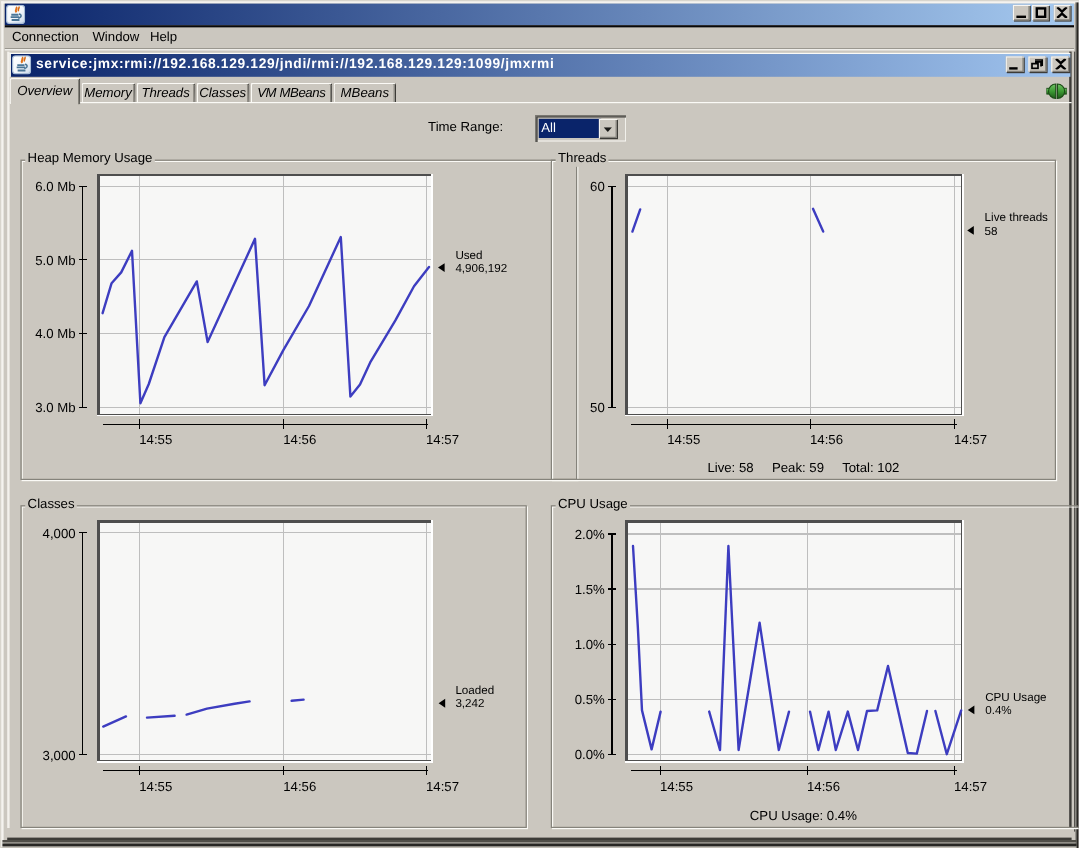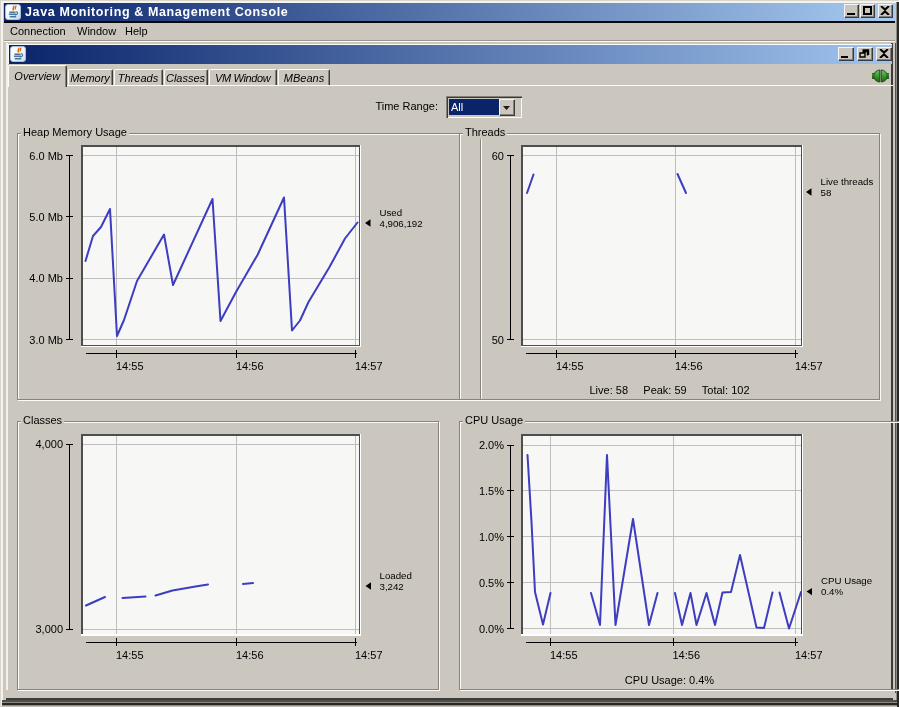--- a/index.html
+++ b/index.html
@@ -45,21 +45,20 @@
 
   <div class="abs" style="left:4px;top:3px;width:891px;height:18px;background:linear-gradient(90deg,#0a246a,#a6caf0);"></div>
   <div class="abs" style="left:5px;top:4px;width:16px;height:16px;"><svg width="16" height="16" viewBox="0 0 16 16">
       <rect x="0.5" y="0.5" width="15" height="15" rx="2.5" fill="url(#jbg)" stroke="#a8bdd6"></rect>
       <path d="M8.3,1.9 C10.2,3.1 6.7,4.3 8.7,6.3" stroke="#e07018" stroke-width="1.7" fill="none"></path>
       <path d="M10.6,1.4 C12,2.7 9.2,3.6 10.5,5.3" stroke="#d96a10" stroke-width="1.3" fill="none"></path>
       <path d="M4.4,8.3 L10.4,8.3 M3.9,10.2 L11,10.2" stroke="#4a7596" stroke-width="1.5" fill="none"></path>
       <path d="M10.8,7.6 c2.4,0.4 2.6,2.8 -0.6,3.6" stroke="#4a7596" stroke-width="1.2" fill="none"></path>
       <path d="M4.7,12.7 L11.2,12.7" stroke="#4a7596" stroke-width="1.6" fill="none"></path>
     </svg></div>
-  <div class="abs" style="left:25px;top:4px;height:16px;line-height:16px;color:#fff;font-weight:bold;font-size:12.5px;letter-spacing:.62px;">Java Monitoring &amp; Management Console</div>
 
   <div class="btn" style="left:844px;top:4px;width:14px;height:13px;">
       <div class="abs" style="left:3px;top:9px;width:8px;height:2px;background:#000;"></div>
     </div>
   <div class="btn" style="left:860px;top:4px;width:14px;height:13px;">
       <div class="abs" style="left:3px;top:2px;width:5px;height:4.5px;border:2px solid #000;"></div>
     </div>
   <div class="btn" style="left:878px;top:4px;width:14px;height:13px;">
     <svg class="abs" style="left:2px;top:2px;" width="10" height="9" viewBox="0 0 10 9">
         <path d="M1,0 L5,3.6 L9,0 M1,9 L5,5.4 L9,9" stroke="#000" stroke-width="2" fill="none"></path>
@@ -81,54 +80,55 @@
 
   <div class="abs" style="left:8px;top:43.5px;width:883px;height:19px;background:linear-gradient(90deg,#0a246a,#a0c4ee);border-top:1px solid #fbfaf6;border-left:1px solid #fbfaf6;"></div>
   <div class="abs" style="left:10px;top:46px;width:16px;height:16px;"><svg width="16" height="16" viewBox="0 0 16 16">
       <rect x="0.5" y="0.5" width="15" height="15" rx="2.5" fill="url(#jbg)" stroke="#a8bdd6"></rect>
       <path d="M8.3,1.9 C10.2,3.1 6.7,4.3 8.7,6.3" stroke="#e07018" stroke-width="1.7" fill="none"></path>
       <path d="M10.6,1.4 C12,2.7 9.2,3.6 10.5,5.3" stroke="#d96a10" stroke-width="1.3" fill="none"></path>
       <path d="M4.4,8.3 L10.4,8.3 M3.9,10.2 L11,10.2" stroke="#4a7596" stroke-width="1.5" fill="none"></path>
       <path d="M10.8,7.6 c2.4,0.4 2.6,2.8 -0.6,3.6" stroke="#4a7596" stroke-width="1.2" fill="none"></path>
       <path d="M4.7,12.7 L11.2,12.7" stroke="#4a7596" stroke-width="1.6" fill="none"></path>
     </svg></div>
+  <div class="abs" style="left:30px;top:46px;height:16px;line-height:16px;color:#fff;font-weight:bold;font-size:11.5px;letter-spacing:.54px;">service:jmx:rmi://192.168.129.129/jndi/rmi://192.168.129.129:1099/jmxrmi</div>
   <div class="btn" style="left:838px;top:47px;width:15px;height:13px;">
       <div class="abs" style="left:3px;top:9px;width:7px;height:2px;background:#000;"></div>
     </div>
   <div class="btn" style="left:857px;top:47px;width:15px;height:13px;">
     <svg class="abs" style="left:2px;top:2px;" width="11" height="9" viewBox="0 0 11 9">
         <path d="M3.5,2.5 h5 v4 M1,4 h5 v4 h-5 z M3.5,1 h6 v5" stroke="#000" stroke-width="1.4" fill="none"></path>
       </svg>
   </div>
   <div class="btn" style="left:876px;top:47px;width:15px;height:13px;">
     <svg class="abs" style="left:2.5px;top:2px;" width="10" height="9" viewBox="0 0 10 9">
         <path d="M1,0 L5,3.6 L9,0 M1,9 L5,5.4 L9,9" stroke="#000" stroke-width="2" fill="none"></path>
       </svg>
   </div>
 
   <div class="tab" style="left:67.5px;top:68.5px;width:43px;height:16.5px;line-height:17px;">Memory</div>
   <div class="tab" style="left:113.5px;top:68.5px;width:47px;height:16.5px;line-height:17px;">Threads</div>
   <div class="tab" style="left:163.5px;top:68.5px;width:42px;height:16.5px;line-height:17px;">Classes</div>
-  <div class="tab" style="left:208.5px;top:68.5px;width:66.5px;height:16.5px;line-height:17px;letter-spacing:-0.35px;">VM Window</div>
+  <div class="tab" style="left:208.5px;top:68.5px;width:66.5px;height:16.5px;line-height:17px;letter-spacing:-0.35px;">VM MBeans</div>
   <div class="tab" style="left:278px;top:68.5px;width:50px;height:16.5px;line-height:17px;">MBeans</div>
 
   <div class="abs" style="left:8px;top:85px;width:884.5px;height:1px;background:#fbfaf6;"></div>
 
   <div class="tab" style="left:8px;top:65px;width:56.5px;height:21px;line-height:20px;z-index:3;">Overview</div>
 
   <div class="abs" style="left:872px;top:69px;"><svg width="17" height="14" viewBox="0 0 17 14">
       <rect x="0" y="4.6" width="4" height="4.8" fill="url(#gg1)" stroke="#1d4d18" stroke-width="0.8"></rect>
       <rect x="13" y="4.6" width="4" height="4.8" fill="url(#gg1)" stroke="#1d4d18" stroke-width="0.8"></rect>
       <path d="M7.8,1 A6,6 0 0 0 7.8,13 Z" fill="url(#gg1)" stroke="#1d4d18" stroke-width="1"></path>
       <path d="M9.2,1 A6,6 0 0 1 9.2,13 Z" fill="url(#gg1)" stroke="#1d4d18" stroke-width="1"></path>
     </svg></div>
 
   <div class="abs" style="left:6px;top:697.5px;width:887px;height:2px;background:#3c3b37;"></div>
 
-  <div class="abs" style="left:338px;top:100px;width:100px;text-align:right;font-size:11px;color:#000;">Time Range:</div>
+  <div class="abs" style="left:338px;top:100px;width:100px;text-align:center;font-size:11px;color:#000;">Time Range:</div>
   <div class="abs" style="left:446px;top:96px;width:76px;height:22px;background:#cbc7bf;box-shadow:inset 1px 1px 0 #82807a,inset 2px 2px 0 #3c3b37,inset -1px -1px 0 #fbfaf6;">
     <div class="abs" style="left:3px;top:3px;width:49.5px;height:16px;background:#0a246a;color:#fff;font-size:11px;line-height:16px;padding-left:2px;">All</div>
     <div class="btn" style="left:53px;top:3px;width:15px;height:16px;">
       <svg class="abs" style="left:4px;top:6.5px;" width="7" height="4" viewBox="0 0 7 4">
           <path d="M0,0 h7 L3.5,4 z" fill="#1a1a18"></path>
         </svg>
     </div>
   </div>
 
   <div class="gb" style="left:17px;top:133px;width:464px;height:267px;">

